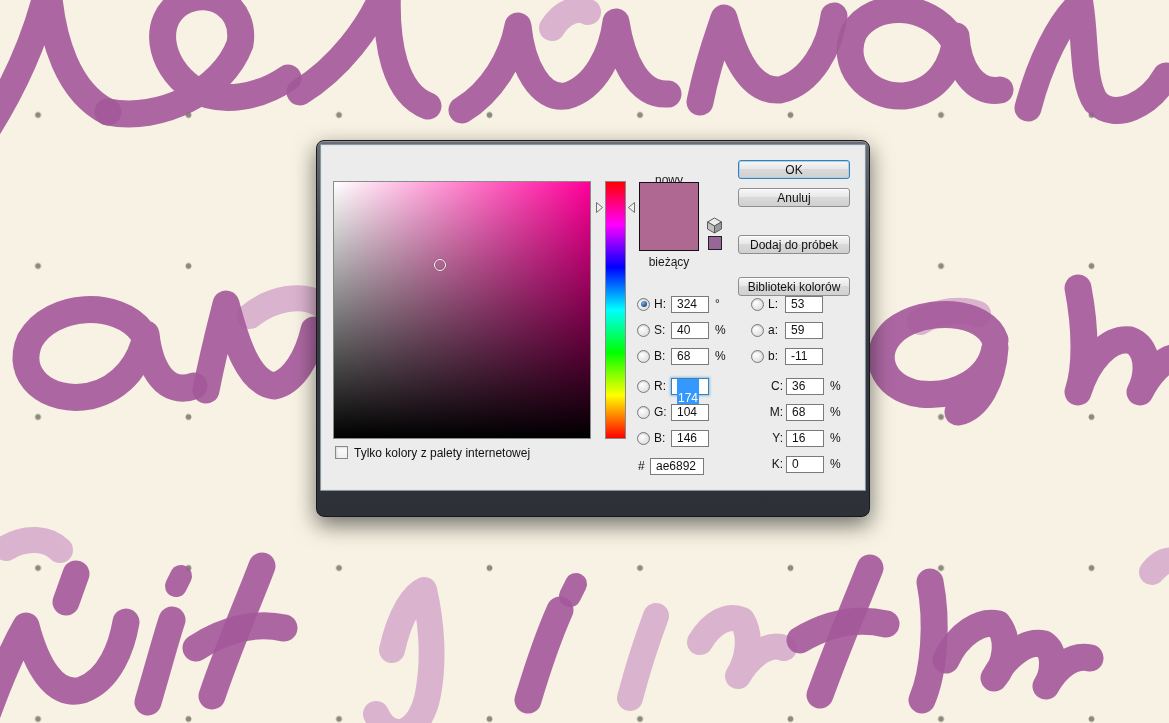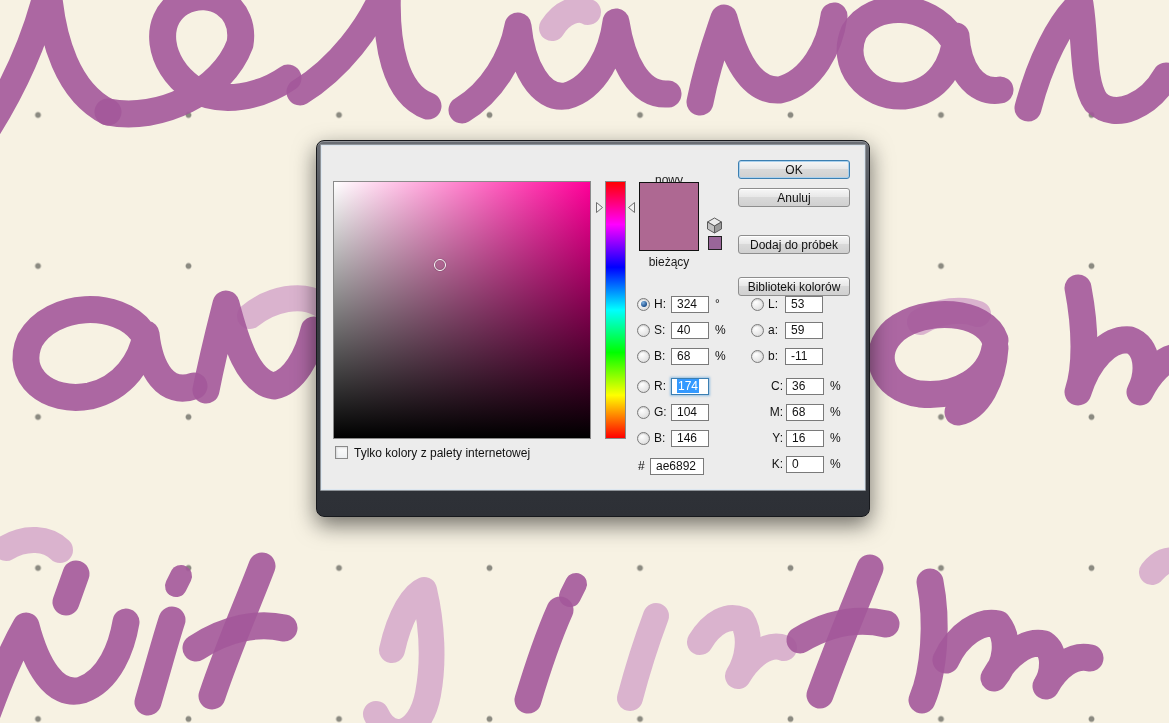--- a/index.html
+++ b/index.html
@@ -83,21 +83,21 @@
   }
   .radio.checked::after { content:""; position:absolute; left:2.5px; top:2.5px; width:6px; height:6px;
     border-radius:50%; background:radial-gradient(circle at 35% 30%, #7fb2e0, #1d4f8c 70%); }
   .rspacer { width:17px; flex:none; }
   .flabel { width:15px; margin-right:2px; flex:none; }
   .flabel.rt { width:15px; text-align:right; margin-right:3px; }
   .tfield { width:38px; height:17px; background:#fff; border:1px solid #7a7a7a;
     display:flex; align-items:flex-start; padding-left:5px; font-size:12px; cursor:text; flex:none; }
   .tfield.wide { width:54px; }
   .tfield.focused { border-color:#3c7fb1; box-shadow:0 0 2px 1px rgba(90,160,220,.6); }
-  .tfield .sel { background:#3399ff; color:#fff; padding:0 1px; }
+  .tfield .sel { background:#3399ff; color:#fff; padding:12px 1px; }
   .unit { margin-left:6px; }
 
   
   .checkrow { position:absolute; left:14px; top:301px; display:flex; align-items:flex-start; font-size:12px; color:#111; }
   .checkbox { width:13px; height:13px; border:1px solid #8a8a8a; margin-right:6px;
     background:linear-gradient(180deg,#fcfcfc,#eef0f2); box-shadow:inset 1px 1px 2px rgba(0,0,0,.12); cursor:pointer; }
 </style>
 </head>
 <body>
 

